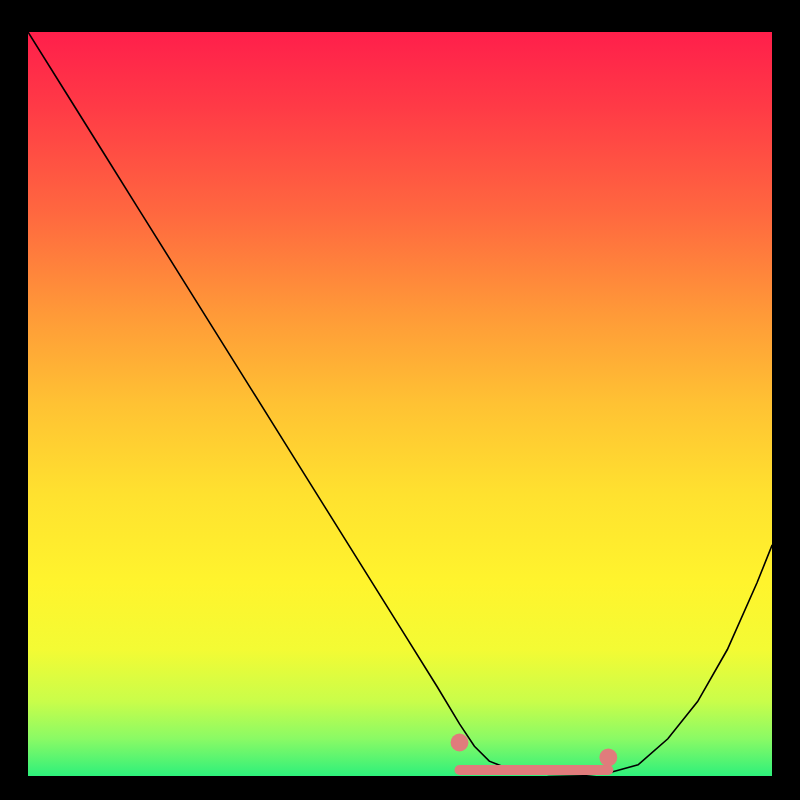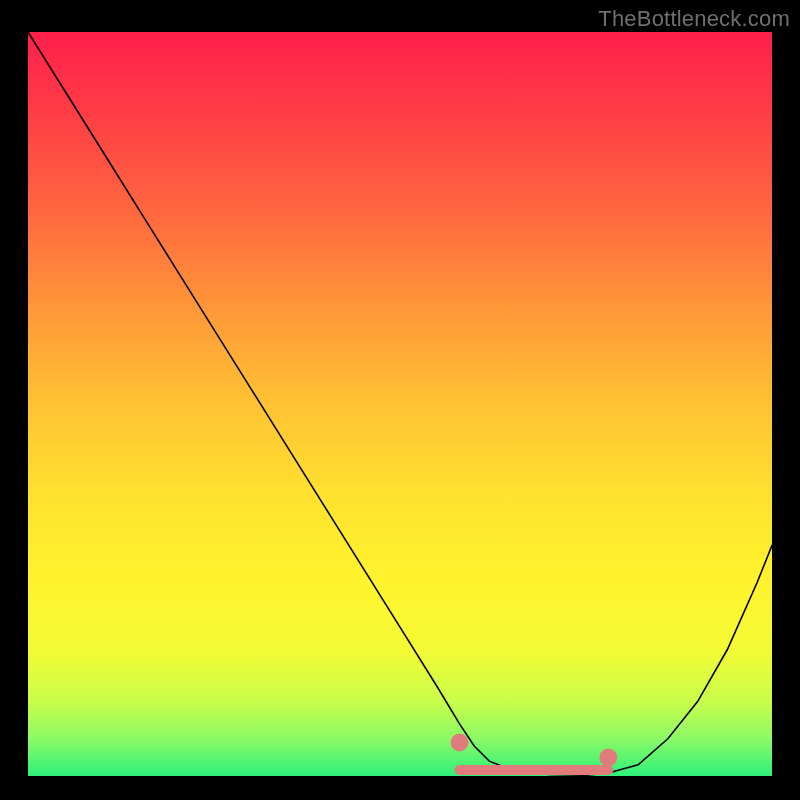--- a/index.html
+++ b/index.html
@@ -52,21 +52,20 @@
     font-weight: 500;
     letter-spacing: 0.2px;
     user-select: none;
   }
 </style>
 </head>
 <body>
 
 <div class="chart-wrapper">
 
-  <div class="watermark">TheBottleneck.com</div>
 
   <div class="chart-area">
     <svg class="chart-svg" viewBox="0 0 100 100" preserveAspectRatio="none">
       <path fill="none" stroke="#000000" stroke-width="1.6" stroke-linecap="round" vector-effect="non-scaling-stroke" d="M0.00 0.00 L5.00 8.00 L10.00 16.00 L15.00 24.00 L20.00 32.00 L25.00 40.00 L30.00 48.00 L35.00 56.00 L40.00 64.00 L45.00 72.00 L50.00 80.00 L55.00 88.00 L58.00 93.00 L60.00 96.00 L62.00 98.00 L65.00 99.20 L70.00 99.80 L75.00 99.90 L78.00 99.60 L82.00 98.50 L86.00 95.00 L90.00 90.00 L94.00 83.00 L98.00 74.00 L100.00 69.00"></path>
       <path fill="none" stroke="#e07c7c" stroke-width="10" stroke-linecap="round" vector-effect="non-scaling-stroke" d="M58.00 99.20 L78.00 99.20"></path>
       <circle r="1.2" fill="#e07c7c" cx="58.00" cy="95.50"></circle>
       <circle r="1.2" fill="#e07c7c" cx="78.00" cy="97.50"></circle>
     </svg>
   </div>
 

